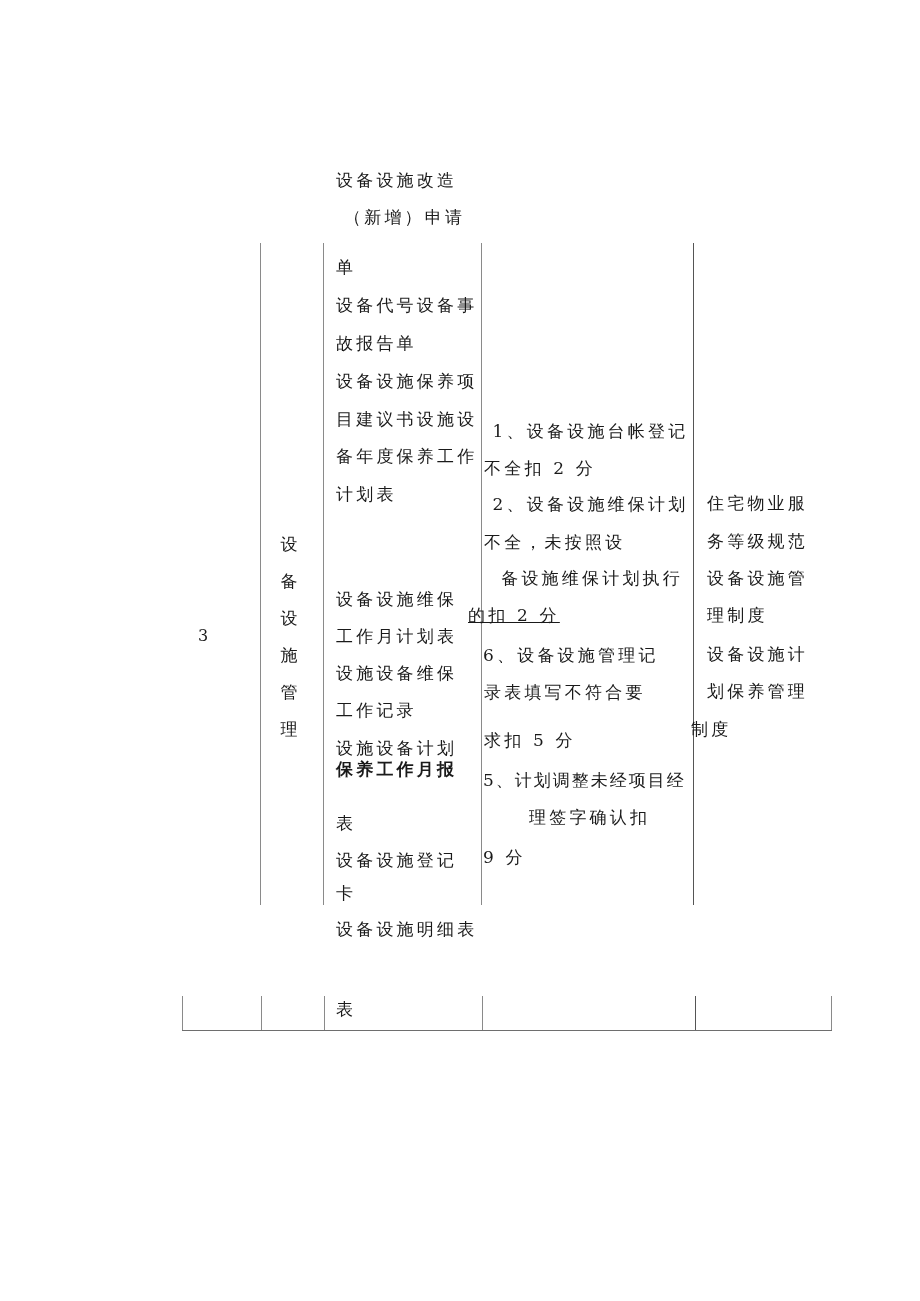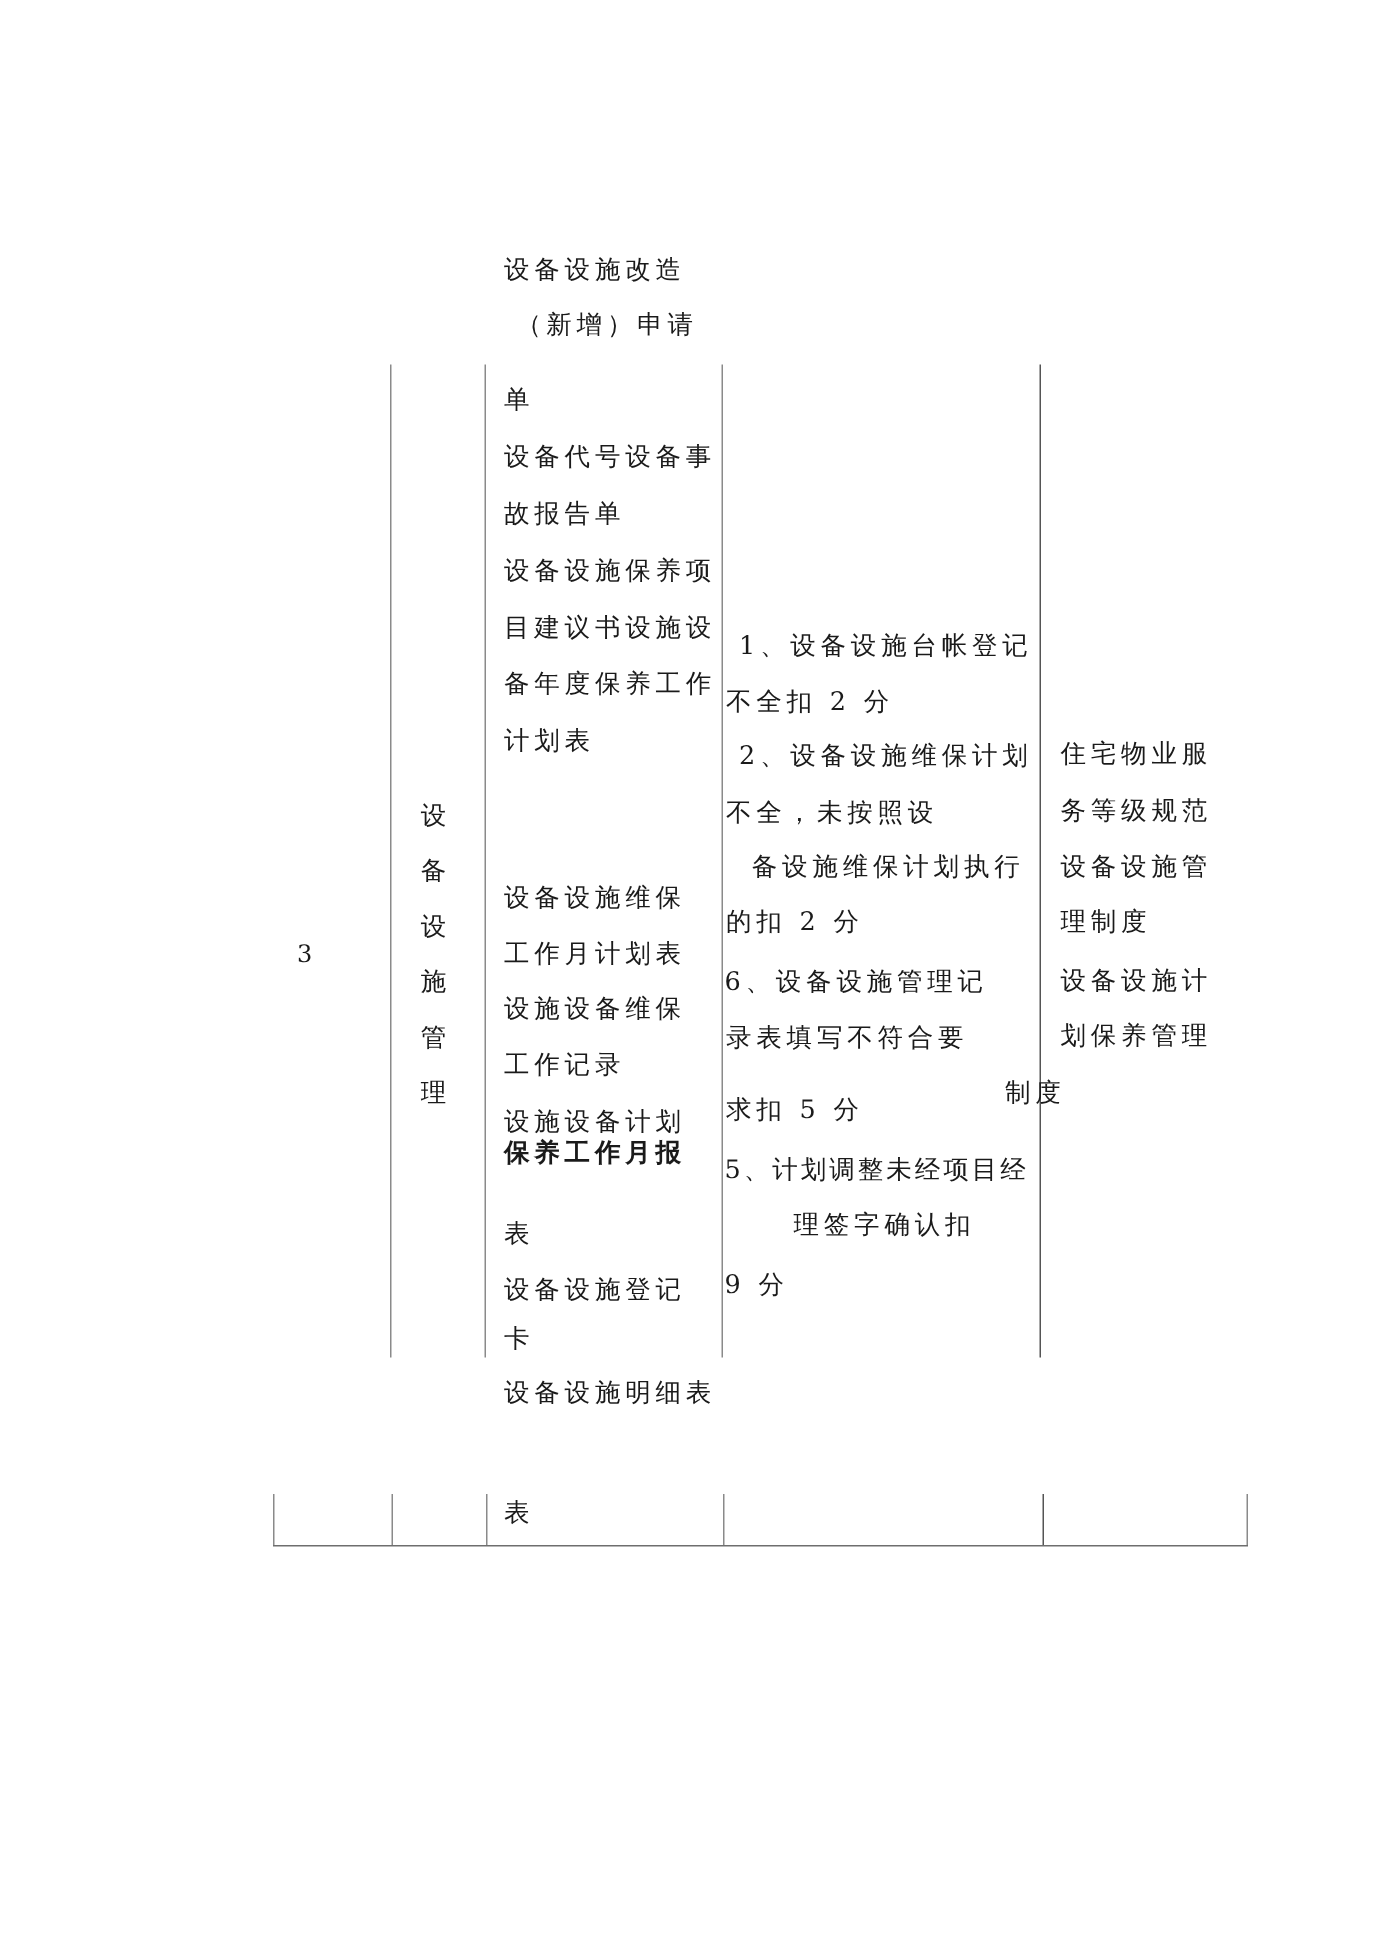--- a/index.html
+++ b/index.html
@@ -82,29 +82,29 @@
   <div class="t" style="left:324px; top:883px;">卡</div>
 
   <div class="t" style="left:324px; top:919px;">设备设施明细表</div>
   <div class="t" style="left:324px; top:999px;">表</div>
 
   <div class="t" style="left:472px; top:421px; white-space:pre;"> 1、设备设施台帐登记</div>
   <div class="t" style="left:472px; top:458px;">不全扣 2 分</div>
   <div class="t" style="left:472px; top:494px; white-space:pre;"> 2、设备设施维保计划</div>
   <div class="t" style="left:472px; top:532px;">不全，未按照设</div>
   <div class="t" style="left:472px; top:568px; white-space:pre;">  备设施维保计划执行</div>
-  <div class="t" style="left:472px; top:605px;">的扣 2 分</div>
+  <div class="t" style="left:456px; top:605px;text-decoration:underline;">的扣 2 分</div>
   <div class="t" style="left:471px; top:645px;">6、设备设施管理记</div>
   <div class="t" style="left:472px; top:682px;">录表填写不符合要</div>
   <div class="t" style="left:472px; top:730px;">求扣 5 分</div>
   <div class="t" style="left:471px; top:770px; letter-spacing:2px;">5、计划调整未经项目经</div>
   <div class="t" style="left:517px; top:807px;">理签字确认扣</div>
   <div class="t" style="left:471px; top:847px;">9 分</div>
 
   <div class="t" style="left:695px; top:493px;">住宅物业服</div>
   <div class="t" style="left:695px; top:531px;">务等级规范</div>
   <div class="t" style="left:695px; top:568px;">设备设施管</div>
   <div class="t" style="left:695px; top:605px;">理制度</div>
   <div class="t" style="left:695px; top:644px;">设备设施计</div>
   <div class="t" style="left:695px; top:681px;">划保养管理</div>
-  <div class="t" style="left:658px; top:719px;">制度</div>
+  <div class="t" style="left:679px; top:719px;">制度</div>
 
 </div>
 
 </body></html>

